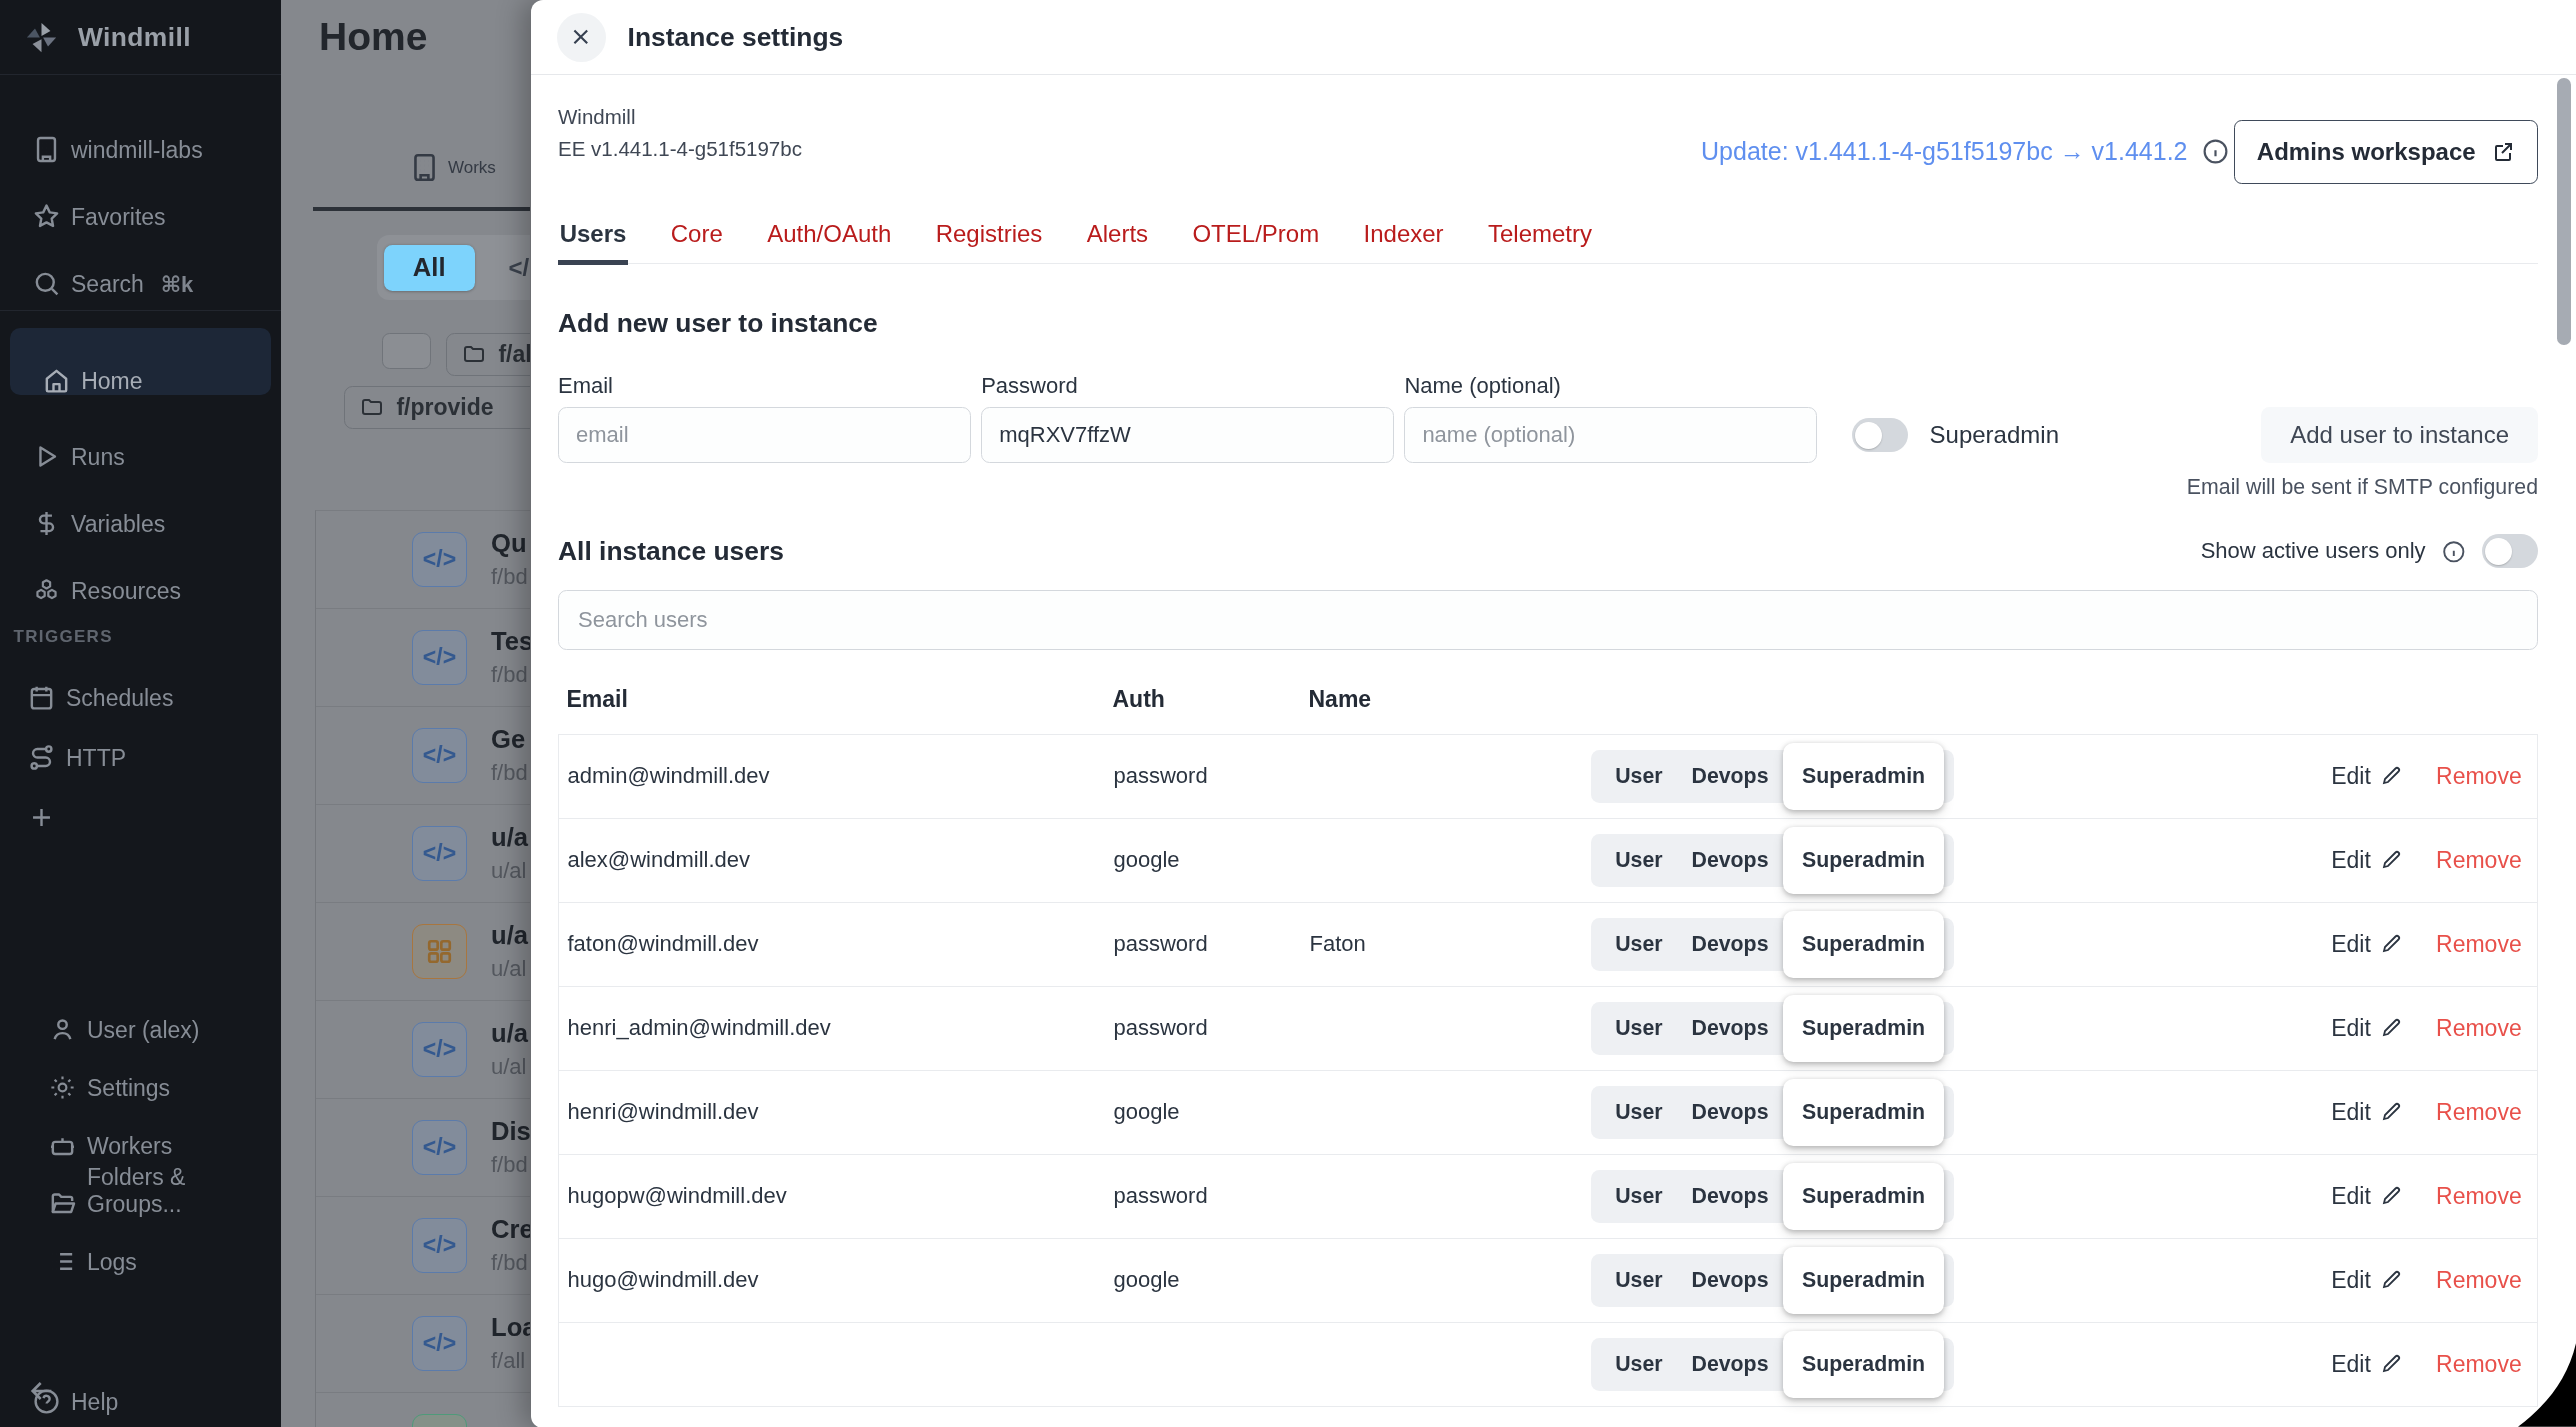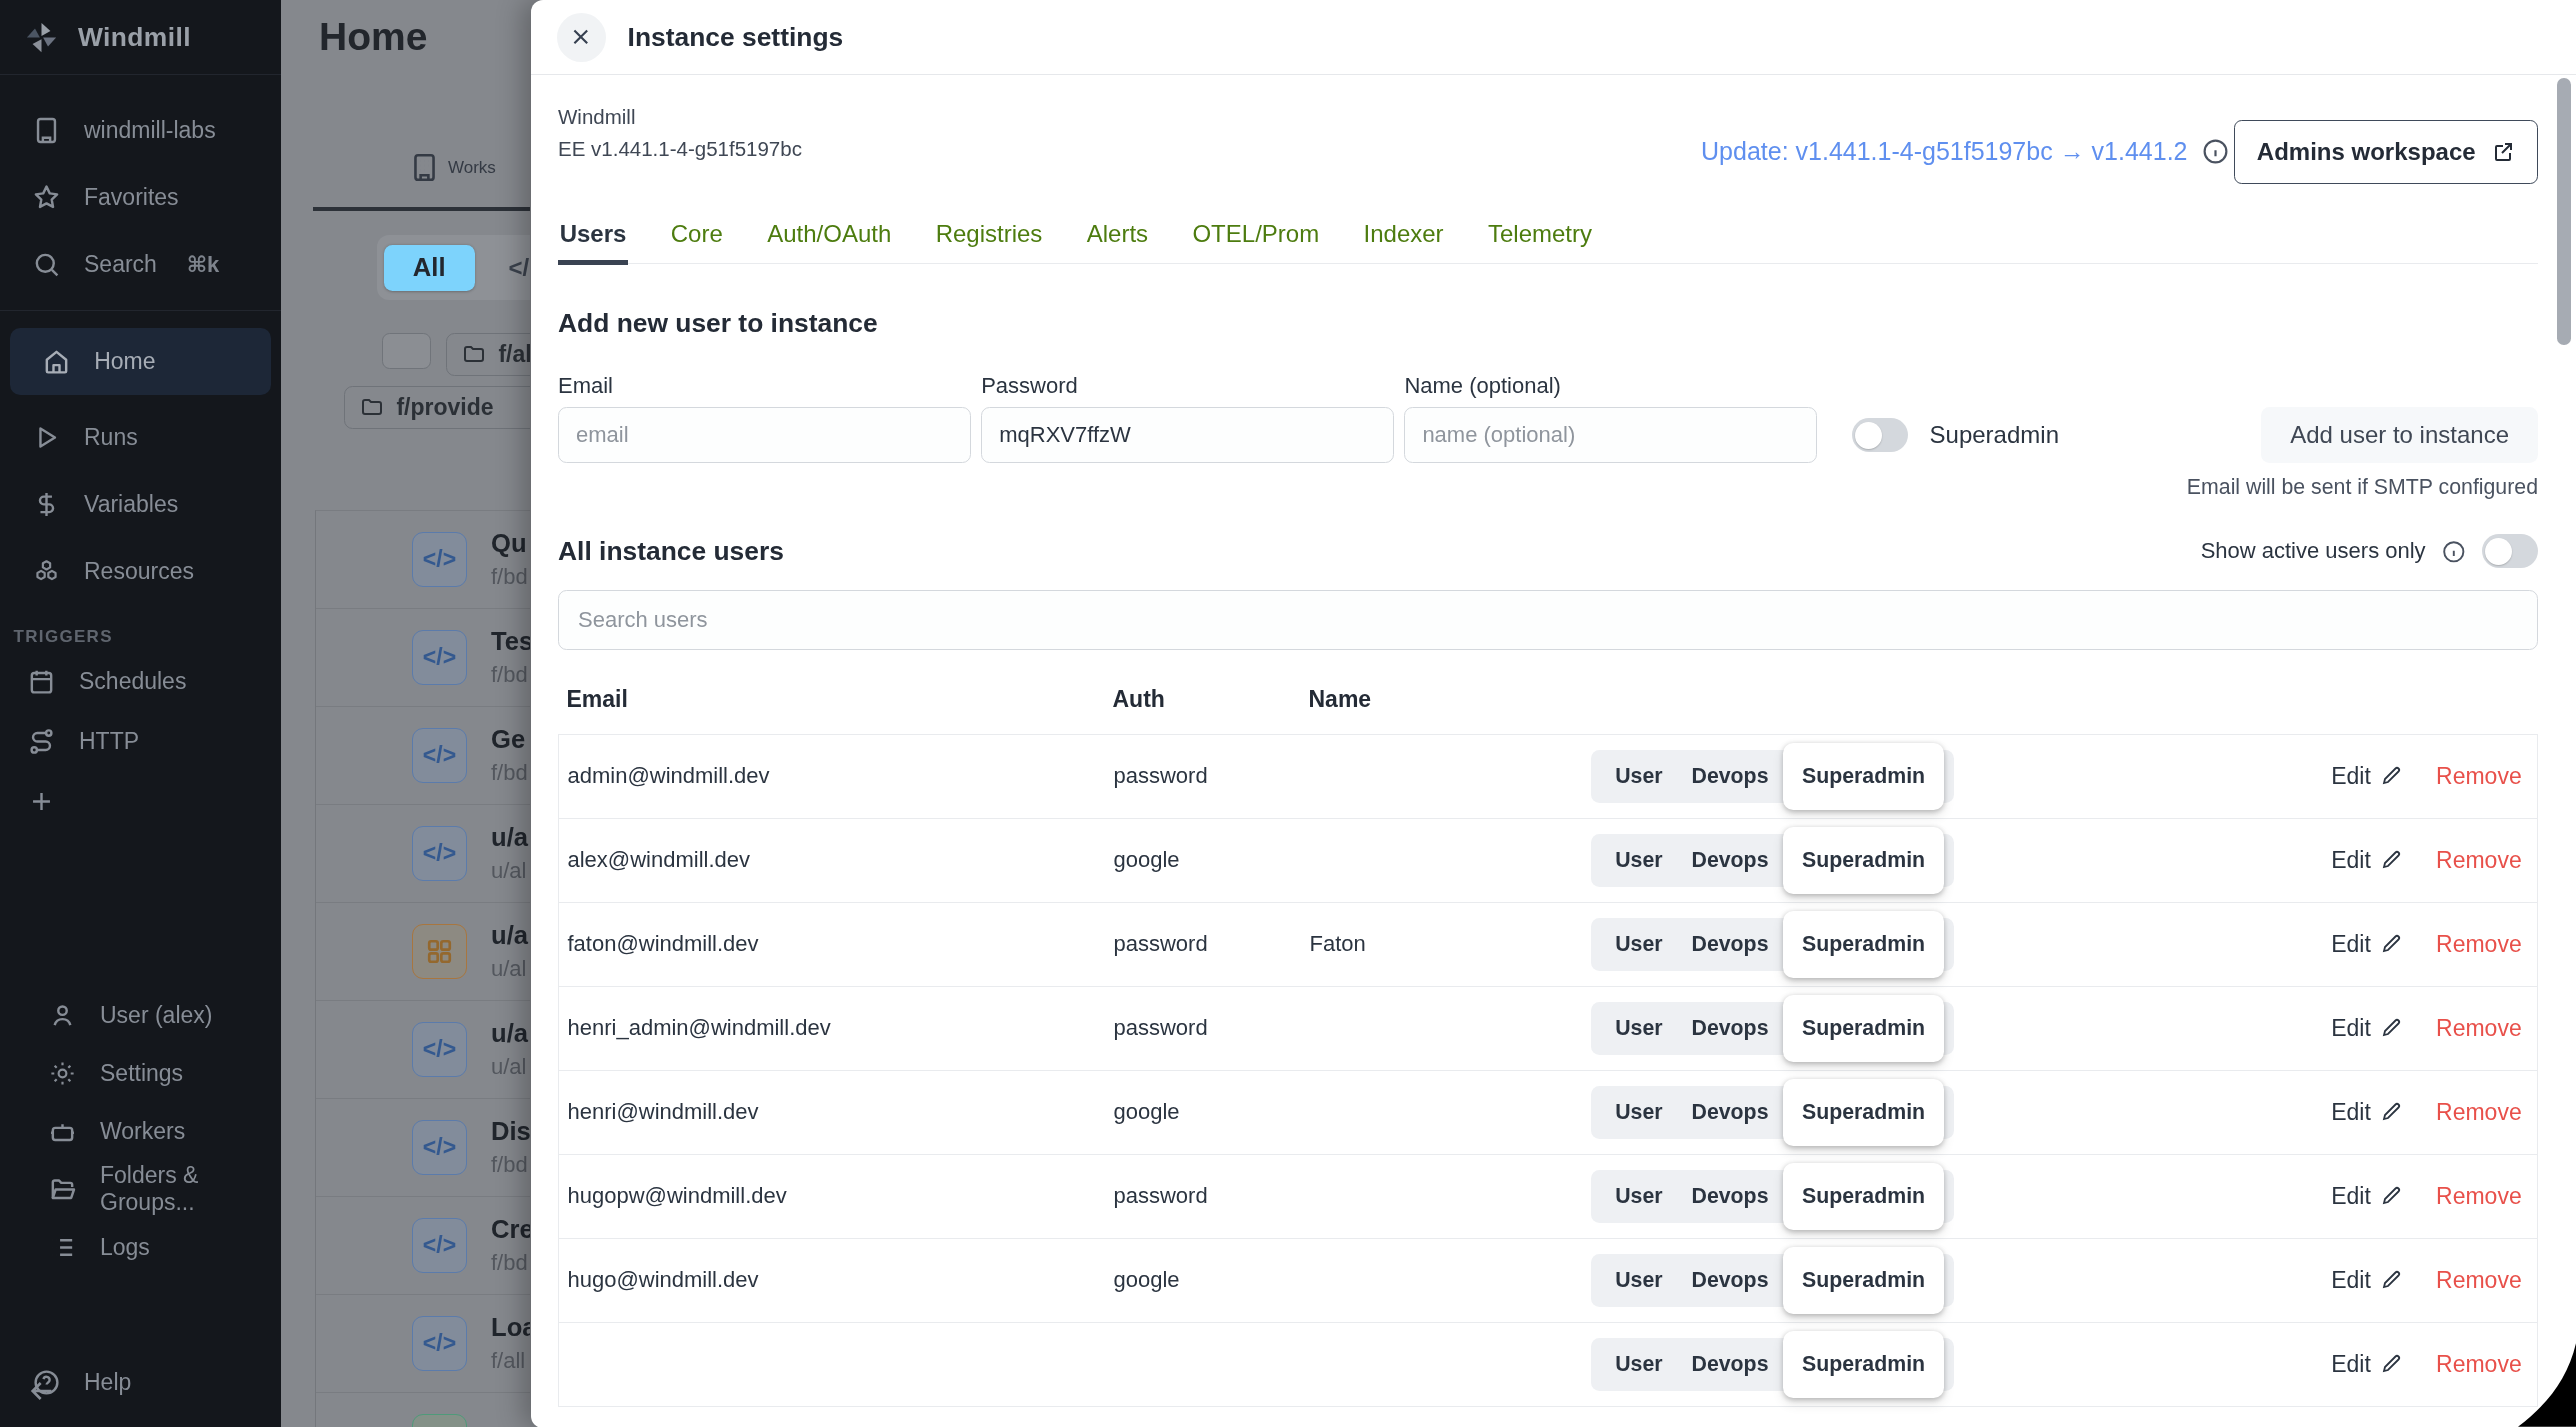--- a/index.html
+++ b/index.html
@@ -7,21 +7,21 @@
     font-family:"Liberation Sans","DejaVu Sans",sans-serif; }
   svg { display:block; }
 
   
   .sidebar { position:absolute; left:0; top:0; width:281px; height:1428px;
     background:#14171c; z-index:3; }
   .side-head { height:75px; display:flex; align-items:center; gap:17px; padding:0 22px;
     border-bottom:0.9px solid #22262e; }
   .brand { color:#9aa0a8; font-size:26.4px; font-weight:700; letter-spacing:0.4px; }
   .side-group { padding:22px 0 8.5px; }
-  .side-item { height:67px; display:flex; align-items:center; gap:23px; padding:0 12px 0 32px;
+  .side-item { height:67px; display:flex; align-items:flex-end; gap:10px; padding:0 12px 0 32px;
     color:#878d96; font-size:23px; cursor:pointer; }
   .side-item .ic { width:29px; height:29px; flex:0 0 29px; color:#878d96; }
   .side-item.small { height:60px;padding-left:27px; }
   .side-div { border-top:0.9px solid #22262e; margin-top:12px; }
   .pill { margin:8.5px 10.2px; border-radius:10.2px; }
   .pill.active { background:#1d2737; color:#a7adb6; }
   .pill.active .ic { color:#a7adb6; }
   .kbd { font-weight:700; color:#7e848d; margin-left:6.8px; font-size:22px; }
   .sec-label { color:#5f656e; font-size:17px; letter-spacing:1.3px; padding:22px 0 5.1px 13.6px; font-weight:600;}
   .side-footer { position:absolute; left:16px; right:0; top:986px; }
@@ -75,21 +75,21 @@
   .ver { font-size:20.5px; color:#3f4754; line-height:32px; }
   .update-wrap { text-align:right; }
   .update-link { display:inline-flex; align-items:center; gap:13.6px; }
   .update-link a { color:#5f8fef; font-size:25px; text-decoration:none; }
   .info-ic { color:#4a5260; }
   .admins-btn { margin-top:19px; display:inline-flex; align-items:center; gap:15.4px; height:64px;
     padding:0 22px; border:1.7px solid #3f4a5a; border-radius:7.7px; font-size:24px; font-weight:600;
     color:#242b36; background:#fff; cursor:pointer; }
 
   .tabs { display:flex; gap:41px; margin-top:24px; border-bottom:1.7px solid #e9ebee; }
-  .tab { font-size:24px; color:#4d7c0f; padding:12px 1.7px 15.4px; cursor:pointer; position:relative; }
+  .tab { font-size:24px; color:#b91c1c; padding:12px 1.7px 15.4px; cursor:pointer; position:relative; }
   .tab.active { font-weight:600; color:#2b3440; }
   .tab.active::after { content:""; position:absolute; left:0; right:0; bottom:-1.7px; height:4.3px;
     background:#3a4352; }
 
   .sec-h { font-size:26.4px; font-weight:700; color:#242b36; margin-top:44px; }
 
   .form-row { display:flex; align-items:flex-end; margin-top:34px; gap:10.2px; }
   .field { width:413px; }
   .field label { display:block; font-size:22px; color:#2b3440; margin-bottom:8.5px; }
   .tinput { width:100%; height:56px; border:1.7px solid #d4d8dd; border-radius:8.5px; padding:0 17px;

